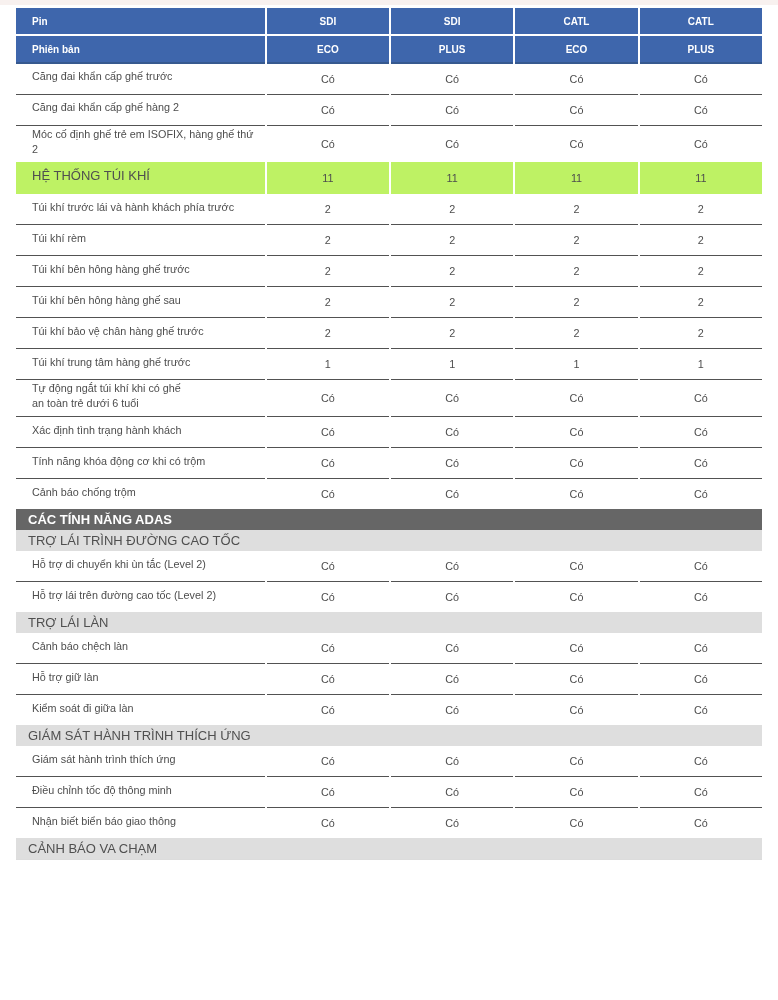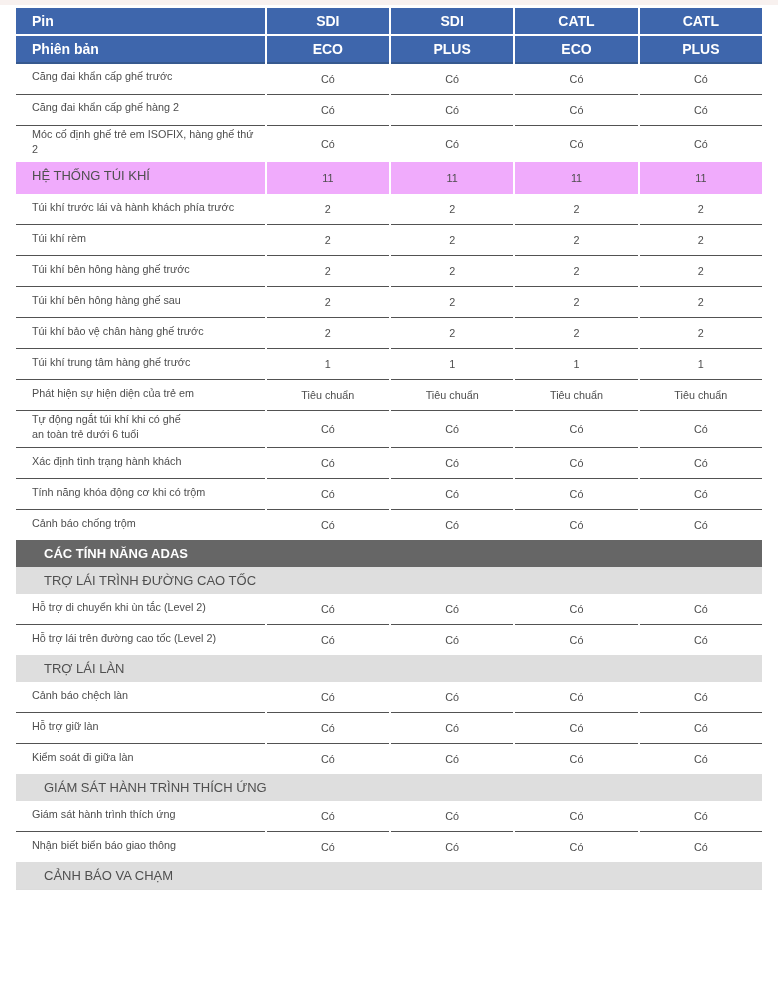--- a/index.html
+++ b/index.html
@@ -21,21 +21,21 @@
     width: 750px;
     border-collapse: separate;
     border-spacing: 2px 0;
     table-layout: fixed;
   }
   
   thead th {
     background: #3e66ac;
     color: #ffffff;
     font-weight: bold;
-    font-size: 14px;
+    font-size: 10px;
     height: 26px;
     text-align: center;
     padding: 0;
   }
   thead th.label {
     text-align: left;
     padding-left: 16px;
   }
   thead tr.r1 th {
     border-bottom: 2.5px solid #ffffff;
@@ -63,36 +63,36 @@
     text-align: center;
   }
   tr.data + tr.data td {
     border-top: 1.5px solid #525252;
   }
   tbody tr:last-child td {
     border-bottom: 1px solid #dcdcdc;
   }
   tr.section td,
   tr.section-dark td {
-    height: 27px;
+    height: 21px;
     font-size: 13px;
-    padding-left: 28px;
+    padding-left: 12px;
     text-align: left;
   }
   tr.section td {
     background: #dedede;
     color: #4f4f4f;
   }
   tr.section-dark td {
     background: #666666;
     color: #ffffff;
     font-weight: bold;
   }
   tr.section-data td {
-    background: #f0abfc;
+    background: #bef264;
     height: 26px;
   }
   tr.section-data td.feat {
     font-size: 13px;
     color: #4f4f4f;
   }
 </style>
 </head>
 <body>
 
@@ -188,27 +188,20 @@
           <td class="val">2</td>
         </tr>
         <tr class="data">
           <td class="feat">Túi khí trung tâm hàng ghế trước</td>
           <td class="val">1</td>
           <td class="val">1</td>
           <td class="val">1</td>
           <td class="val">1</td>
         </tr>
         <tr class="data">
-          <td class="feat">Phát hiện sự hiện diện của trẻ em</td>
-          <td class="val">Tiêu chuẩn</td>
-          <td class="val">Tiêu chuẩn</td>
-          <td class="val">Tiêu chuẩn</td>
-          <td class="val">Tiêu chuẩn</td>
-        </tr>
-        <tr class="data">
           <td class="feat">Tự động ngắt túi khí khi có ghế
 an toàn trẻ dưới 6 tuổi</td>
           <td class="val">Có</td>
           <td class="val">Có</td>
           <td class="val">Có</td>
           <td class="val">Có</td>
         </tr>
         <tr class="data">
           <td class="feat">Xác định tình trạng hành khách</td>
           <td class="val">Có</td>
@@ -272,20 +265,27 @@
           <td class="val">Có</td>
           <td class="val">Có</td>
           <td class="val">Có</td>
           <td class="val">Có</td>
         </tr>
         <tr class="section">
           <td colspan="5">GIÁM SÁT HÀNH TRÌNH THÍCH ỨNG</td>
         </tr>
         <tr class="data">
           <td class="feat">Giám sát hành trình thích ứng</td>
+          <td class="val">Có</td>
+          <td class="val">Có</td>
+          <td class="val">Có</td>
+          <td class="val">Có</td>
+        </tr>
+        <tr class="data">
+          <td class="feat">Điều chỉnh tốc độ thông minh</td>
           <td class="val">Có</td>
           <td class="val">Có</td>
           <td class="val">Có</td>
           <td class="val">Có</td>
         </tr>
         <tr class="data">
           <td class="feat">Nhận biết biển báo giao thông</td>
           <td class="val">Có</td>
           <td class="val">Có</td>
           <td class="val">Có</td>

